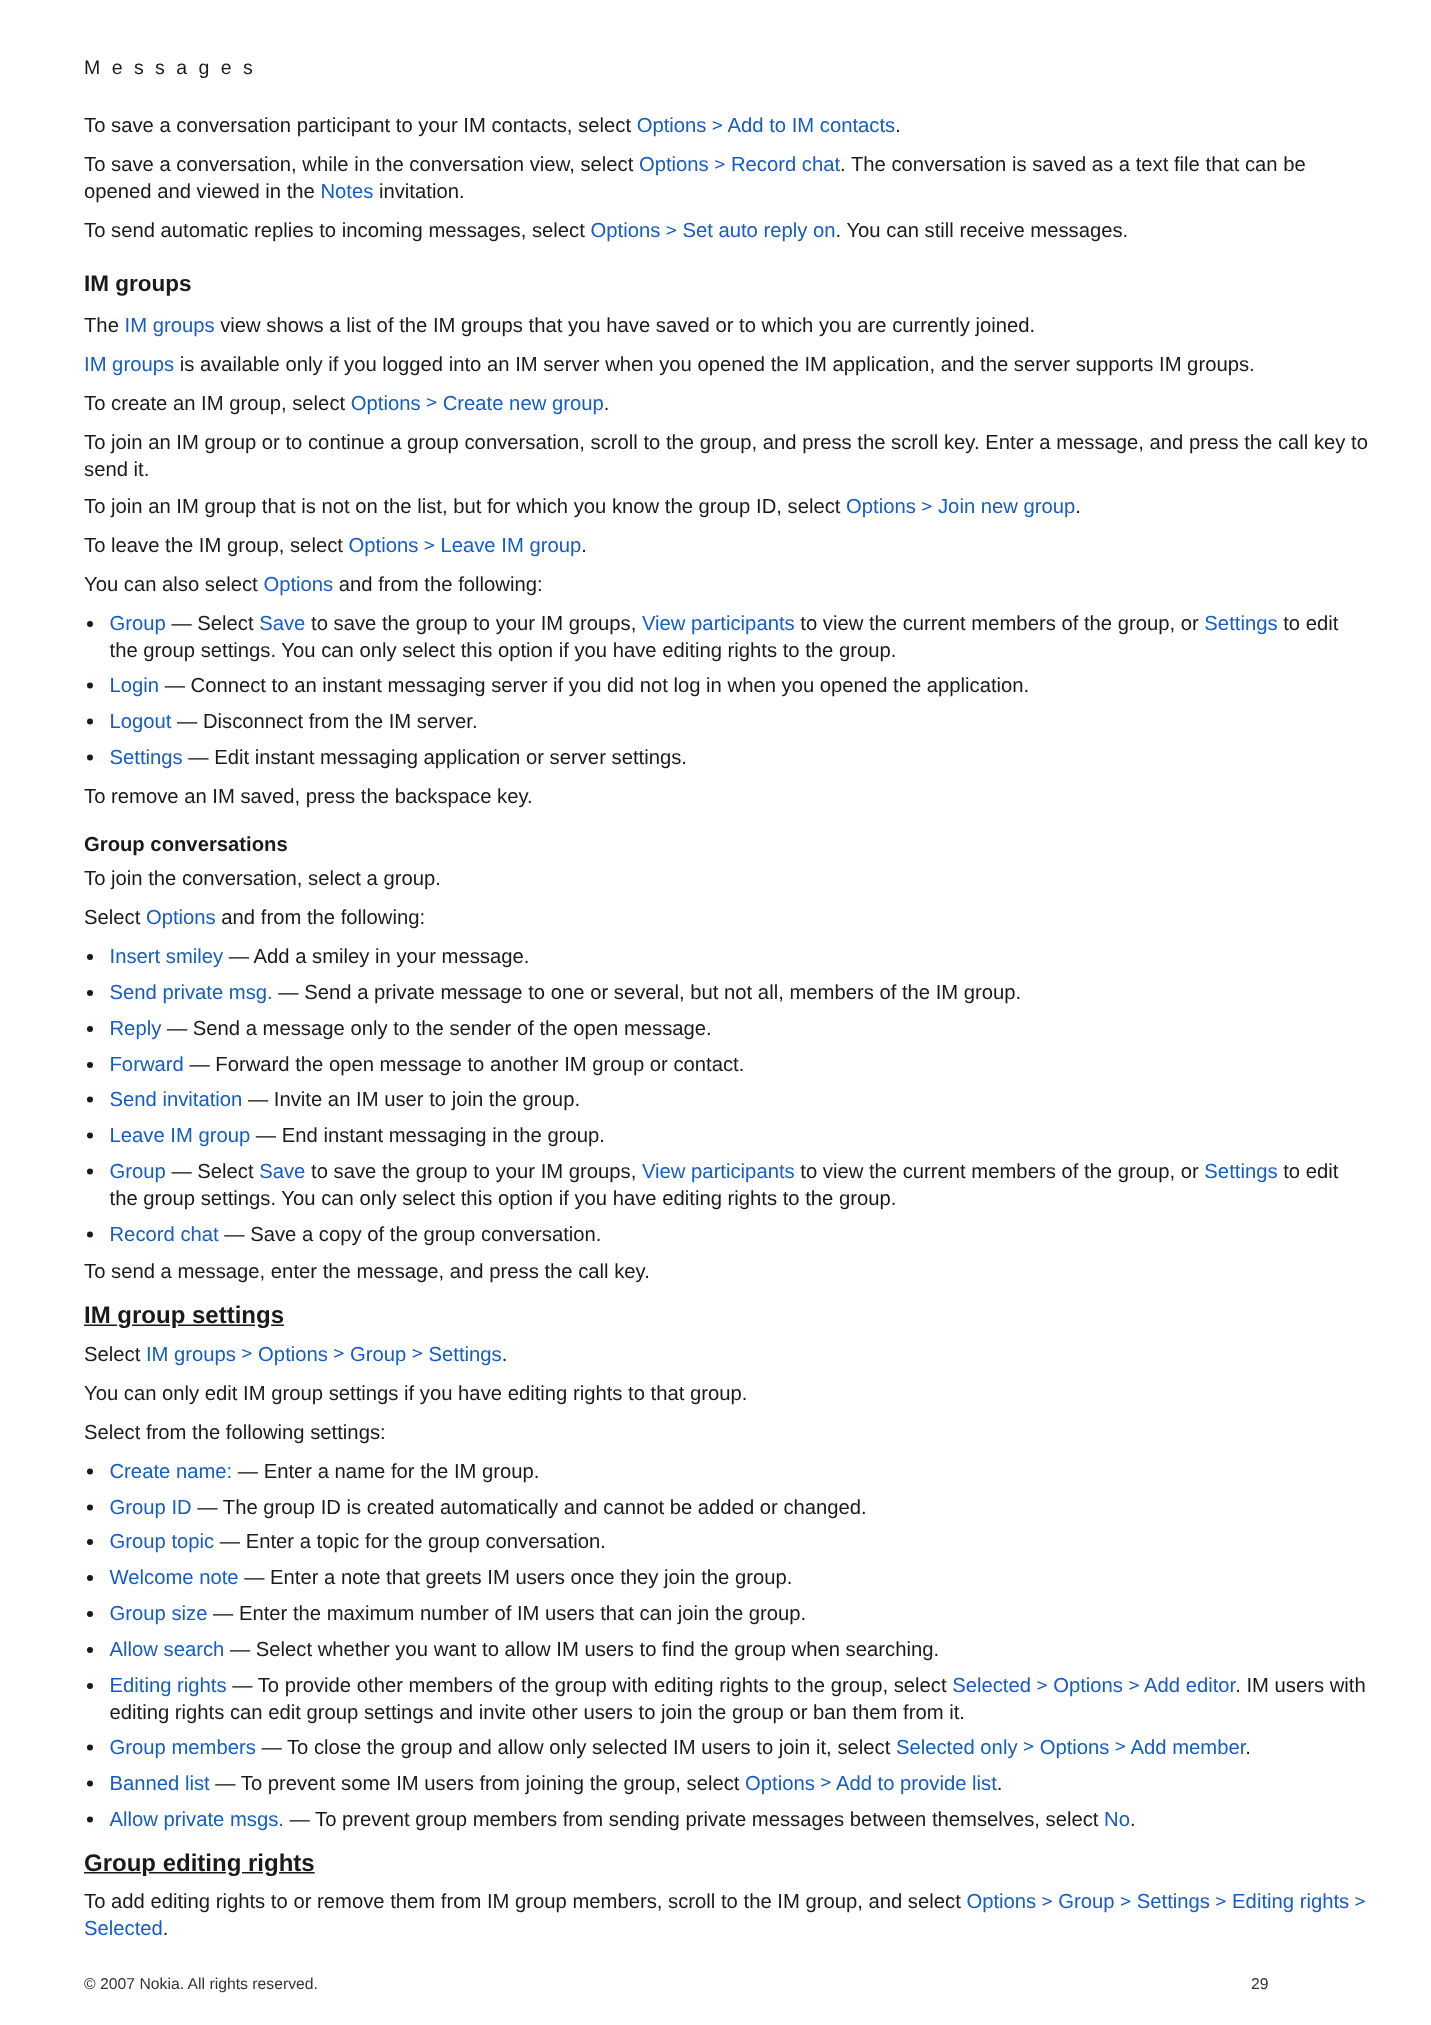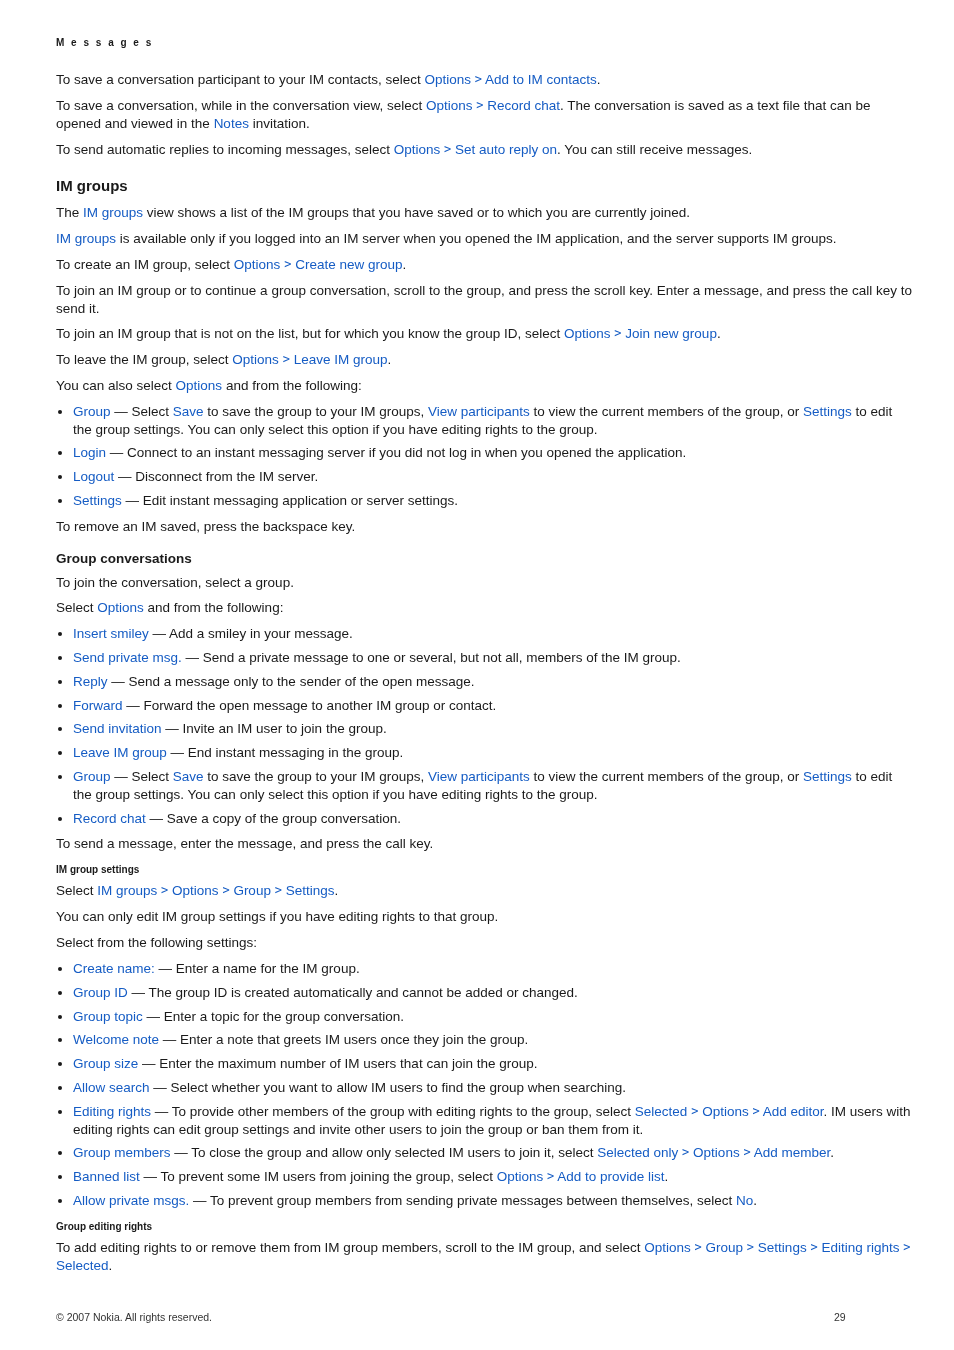--- a/index.html
+++ b/index.html
@@ -6,35 +6,35 @@
     font-family: Arial, Helvetica, sans-serif;
     font-size: 13.5px;
     color: #1a1a1a;
     max-width: 880px;
     margin: 0 auto;
     padding: 36px 40px 50px 56px;
     line-height: 1.32;
     background: #fff;
   }
   .header-section {
-    font-size: 10px;
+    font-size: 13px;
     letter-spacing: 2px;
-    font-weight: bold;
+    font-weight: normal;
     margin-bottom: 22px;
   }
   p { margin: 0 0 8px 0; }
   .blue { color: #155cc4; }
   .h2 { font-weight: bold; font-size: 15px; margin: 18px 0 8px 0; }
   .h3 { font-weight: bold; font-size: 13.5px; margin: 14px 0 6px 0; }
-  .h4 { font-weight: bold; font-size: 10px; margin: 10px 0 6px 0; }
+  .h4 { font-weight: bold; font-size: 16px; margin: 10px 0 6px 0; text-decoration: underline; }
   ul { margin: 3px 0 8px 0; padding-left: 17px; }
   li { margin: 6px 0; }
   .chev { color: #155cc4; font-family: Consolas, monospace; font-size: 12px; position: relative; top: -1px;}
   .footer {
-    margin-top: 36px;
+    margin-top: 22px;
     font-size: 10.5px;
     display: flex;
     color: #333;
   }
   .footer .copy { flex: 1; }
   .footer .page { width: 80px; }
 </style>
 </head>
 <body>
 

